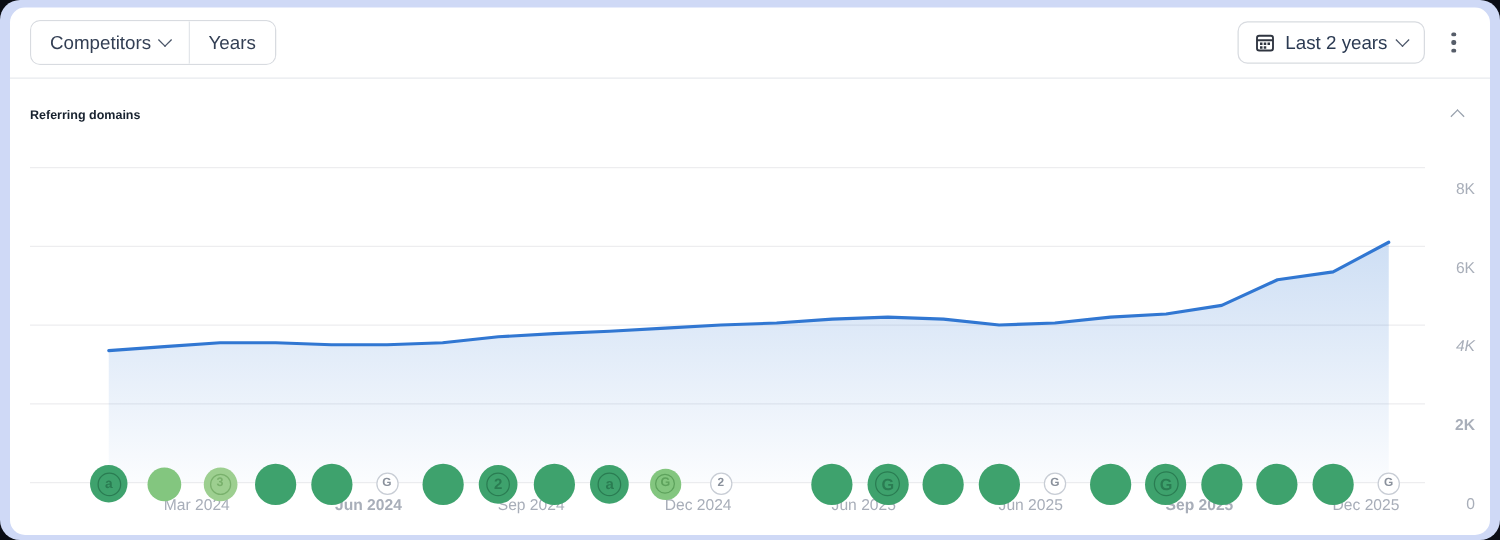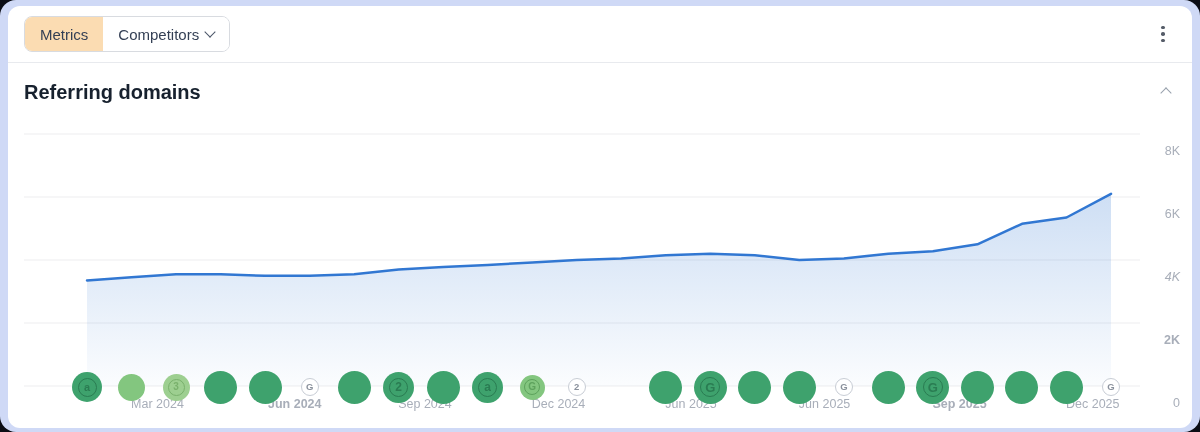--- a/index.html
+++ b/index.html
@@ -50,21 +50,21 @@
     display:flex;flex-direction:column;gap:3px;align-items:center;justify-content:center;
     width:26px;height:34px;background:transparent;border:none;cursor:pointer;padding:0;
   }
   .kebab i{width:3.5px;height:3.5px;border-radius:50%;background:#565d69;display:block;}
   .divider{position:absolute;left:0;right:0;top:56px;height:1px;background:#e8eaee;}
   
   .panel-header{
     position:absolute;left:16px;right:16px;top:70px;height:32px;
     display:flex;align-items:center;justify-content:space-between;
   }
-  .panel-title{font-size:20px;font-weight:700;color:#17212e;}
+  .panel-title{font-size:10px;font-weight:700;color:#17212e;}
   .collapse-btn{background:none;border:none;cursor:pointer;padding:4px 6px;}
   
   .chart-layer{position:absolute;left:0;top:0;width:1200px;height:369px;pointer-events:none;}
   .chart-layer svg{position:absolute;left:0;top:0;}
   .tick-label{
     position:absolute;font-size:12.5px;color:#a8aeb9;line-height:14px;white-space:nowrap;
   }
   .y-tick{text-align:right;width:40px;}
   .x-tick{width:90px;}
   .marker{
@@ -77,30 +77,43 @@
   }
 </style>
 </head>
 <body>
 
 <div class="stage">
   <div class="card">
 
     <div class="toolbar">
       <div class="seg-group">
-        <button class="seg active">
-          <span>Metrics</span>
-        </button>
         <button class="seg">
           <span>Competitors</span>
           <span class="chev down"></span>
         </button>
+        <button class="seg">
+          <span>Years</span>
+        </button>
       </div>
 
       <div class="toolbar-right">
+        <button class="btn">
+          <svg width="16" height="16" viewBox="0 0 16 16">
+            <rect x="1.6" y="2.6" width="12.8" height="11.8" rx="1.8" fill="none" stroke="#2f3540" stroke-width="1.5"></rect>
+            <line x1="1.6" y1="6.2" x2="14.4" y2="6.2" stroke="#2f3540" stroke-width="1.5"></line>
+            <rect x="4" y="8" width="2" height="2" fill="#2f3540"></rect>
+            <rect x="7" y="8" width="2" height="2" fill="#2f3540"></rect>
+            <rect x="10" y="8" width="2" height="2" fill="#2f3540"></rect>
+            <rect x="4" y="11" width="2" height="2" fill="#2f3540"></rect>
+            <rect x="7" y="11" width="2" height="2" fill="#2f3540"></rect>
+          </svg>
+          <span>Last 2 years</span>
+          <span class="chev down"></span>
+        </button>
         <button class="kebab" aria-label="more">
           <i></i>
             <i></i>
             <i></i>
         </button>
       </div>
     </div>
 
     <div class="divider"></div>
 

